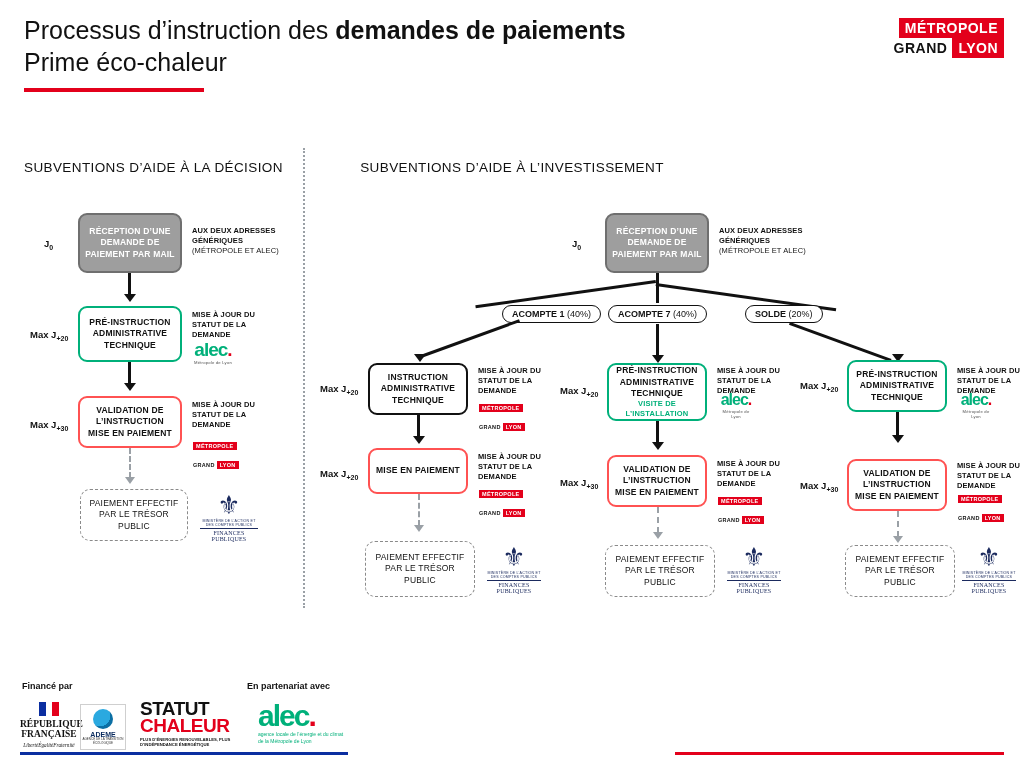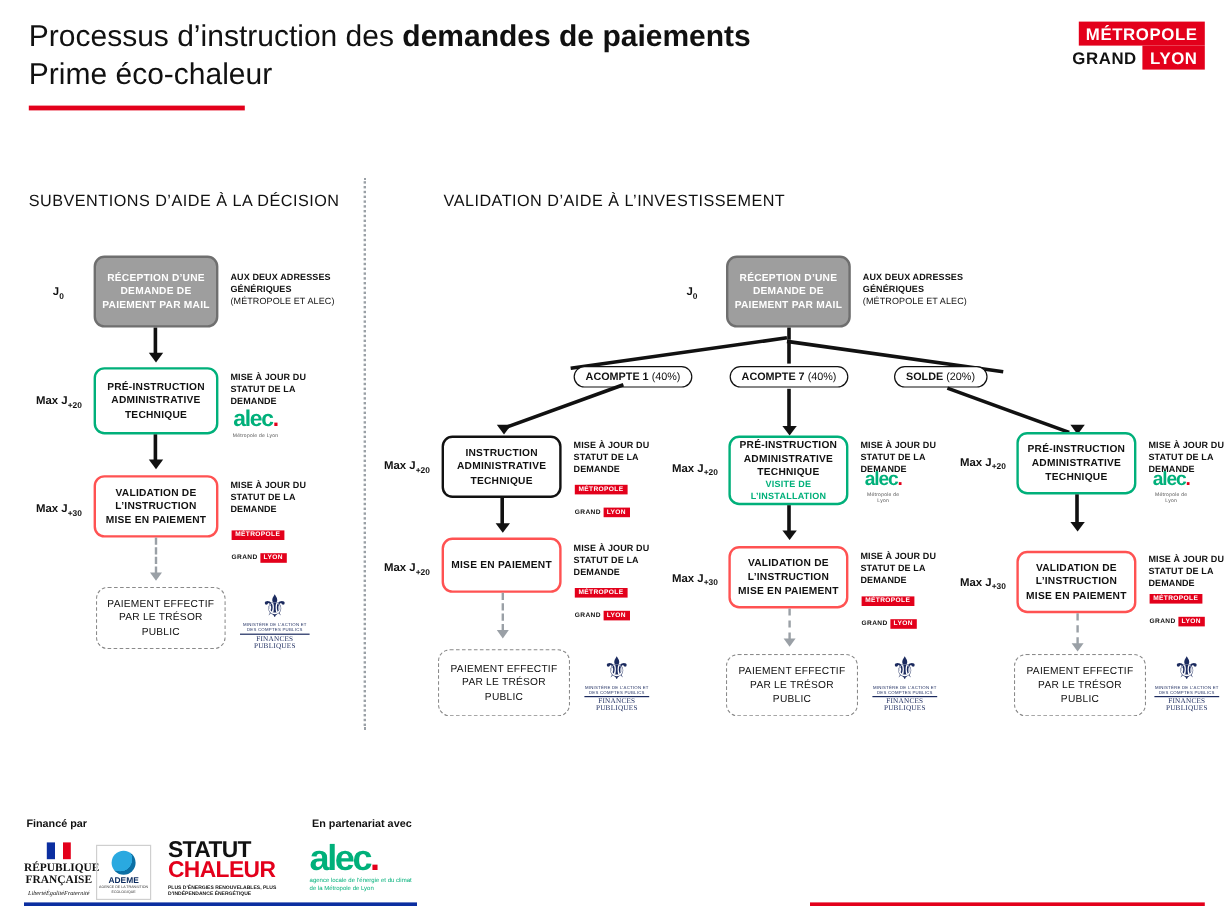--- a/index.html
+++ b/index.html
@@ -175,21 +175,21 @@
 
 <div class="logo-ml">
   <span class="metropole">MÉTROPOLE</span>
   <span class="row2">
     <span class="grand">GRAND</span><span class="lyon">LYON</span>
   </span>
 </div>
 
 <div class="divider"></div>
 <div class="col-heading" style="left:24px; top:160px;">SUBVENTIONS D’AIDE À LA DÉCISION</div>
-<div class="col-heading" style="left:512px; top:160px; transform:translateX(-50%);">VALIDATION D’AIDE À L’INVESTISSEMENT</div>
+<div class="col-heading" style="left:512px; top:160px; transform:translateX(-50%);">SUBVENTIONS D’AIDE À L’INVESTISSEMENT</div>
 
 <div class="jlabel" style="left:44px; top:238px;"><span>J</span><sub>0</sub></div>
 
 <div class="node grey" style="left:78px; top:213px; width:104px; height:60px;">
   <span>RÉCEPTION D’UNE DEMANDE DE PAIEMENT PAR MAIL</span>
 </div>
 <div class="note" style="left:192px; top:226px; width:95px;">
   <span>AUX DEUX ADRESSES GÉNÉRIQUES</span>
   <span class="light">(MÉTROPOLE ET ALEC)</span>
 </div>
@@ -243,21 +243,21 @@
 <div class="note" style="left:719px; top:226px; width:95px;">
   <span>AUX DEUX ADRESSES GÉNÉRIQUES</span>
   <span class="light">(MÉTROPOLE ET ALEC)</span>
 </div>
 
 <div class="vline" style="left:656px; top:273px; height:10px;"></div>
 <div class="diag" style="left:656px; top:283px; width:182px; transform:rotate(8deg);"></div>
 <div class="diag" style="left:656px; top:283px; width:182px; transform:rotate(172deg);"></div>
 <div class="vline" style="left:656px; top:283px; height:20px;"></div>
 
-<div class="pill" style="left:478px; top:305px;">
+<div class="pill" style="left:502px; top:305px;">
   <span>ACOMPTE 1</span> <span class="pct">(40%)</span>
 </div>
 <div class="pill" style="left:608px; top:305px;">
   <span>ACOMPTE 7</span> <span class="pct">(40%)</span>
 </div>
 <div class="pill" style="left:745px; top:305px;">
   <span>SOLDE</span> <span class="pct">(20%)</span>
 </div>
 
 <div class="diag" style="left:520px; top:322px; width:105px; transform:rotate(160deg);"></div>
@@ -377,21 +377,21 @@
 <div class="node dashed" style="left:845px; top:545px; width:110px; height:52px;">
   <span>PAIEMENT EFFECTIF PAR LE TRÉSOR PUBLIC</span>
 </div>
 <div class="crest" style="left:962px; top:546px; width:54px;">
   <div class="mark">⚜</div>
   <div class="t1">MINISTÈRE DE L’ACTION ET DES COMPTES PUBLICS</div>
   <div class="t2">FINANCES PUBLIQUES</div>
 </div>
 
 <div class="foot-label" style="left:22px; top:681px;">Financé par</div>
-<div class="foot-label" style="left:260px; top:681px;">En partenariat avec</div>
+<div class="foot-label" style="left:247px; top:681px;">En partenariat avec</div>
 
 <div class="rf" style="left:20px; top:702px; width:58px;">
   <div class="flag"></div>
   <div class="rf1">RÉPUBLIQUE<br>FRANÇAISE</div>
   <div class="rf2">LibertéÉgalitéFraternité</div>
 </div>
 
 <div class="ademe" style="left:80px; top:704px;">
   <div class="globe"></div>
   <div class="nm">ADEME</div>

